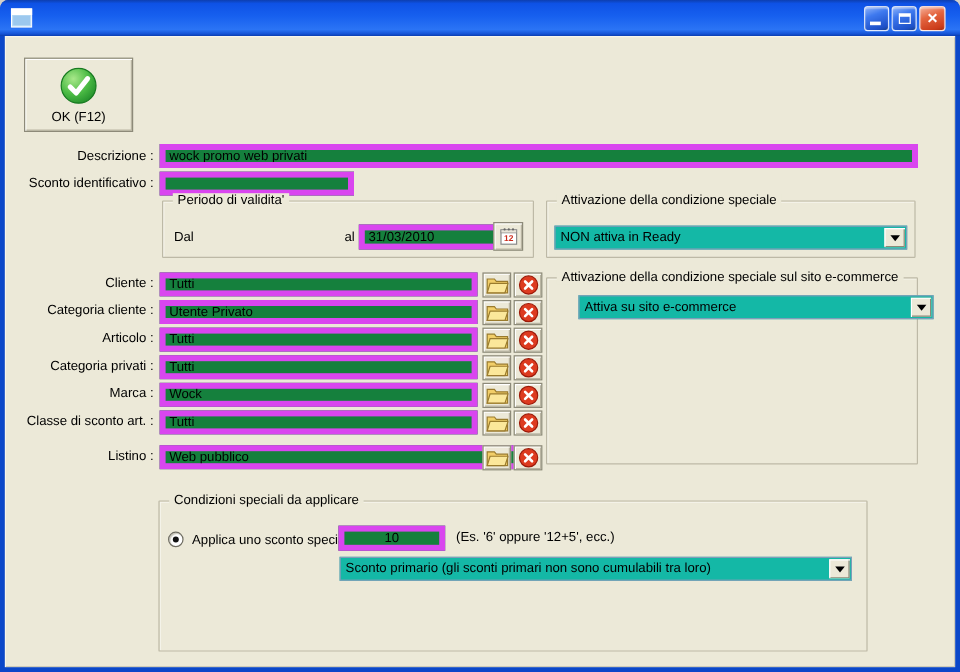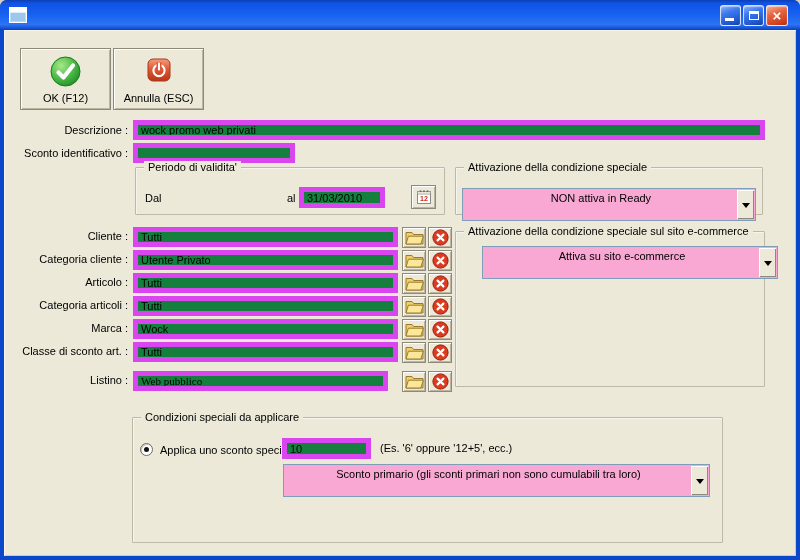--- a/index.html
+++ b/index.html
@@ -50,21 +50,21 @@
     position:absolute;height:20px;border:5px solid #d946ef;background:#15803d;
     font-family:inherit;font-size:11px;color:#000;padding:0 3px;
   }
   .lbl{position:absolute;left:0;width:124px;text-align:right;white-space:nowrap;}
   .inlbl{position:absolute;white-space:nowrap;}
   
   .group{position:absolute;border:1px solid #BDB9A6;border-radius:1px;
     box-shadow:inset 1px 1px 0 rgba(255,255,255,.55);}
   .group-title{position:absolute;top:-7px;left:8px;background:#ECE9D8;padding:0 4px;white-space:nowrap;}
   
-  .combo{position:absolute;height:33px;background:#f9a8d4;border:1px solid #7F9DB9;text-align:center;}
+  .combo{position:absolute;height:20px;background:#14b8a6;border:1px solid #7F9DB9;}
   .combo-val{position:absolute;left:4px;top:0;right:20px;line-height:19px;white-space:nowrap;overflow:hidden;}
   .combo-arrow{
     position:absolute;right:1px;top:1px;bottom:1px;width:17px;background:#ECE9D8;
     box-shadow:inset 1px 1px 0 #fff, inset -1px -1px 0 #8D8A79;
     display:flex;align-items:center;justify-content:center;
   }
   .combo-arrow i{display:block;width:0;height:0;border:4px solid transparent;border-top:5px solid #000;margin-top:5px;}
   
   .ibtn{
     position:absolute;width:24px;height:21px;background:#ECE9D8;border:1px solid #8D8A79;
@@ -109,49 +109,33 @@
               <stop offset="55%" stop-color="#4CBB45"></stop>
               <stop offset="100%" stop-color="#1E8A28"></stop>
           </radialGradient>
         </defs>
         <circle cx="15.5" cy="15.5" r="14.5" fill="url(#gGreen)" stroke="#177A20"></circle>
         <path d="M8.5 16.5 l5 5 L23 9.5" fill="none" stroke="#fff" stroke-width="4.2" stroke-linecap="round" stroke-linejoin="round"></path>
       </svg>
       <span>OK (F12)</span>
     </button>
 
-    <button class="toolbtn" style="left:109px">
-      <svg width="28" height="28" viewBox="0 0 28 28">
-        <defs>
-          <linearGradient id="gRed" x1="0" y1="0" x2="0" y2="1">
-            <stop offset="0%" stop-color="#F59C7E"></stop>
-              <stop offset="45%" stop-color="#E05A36"></stop>
-              <stop offset="100%" stop-color="#BC3414"></stop>
-          </linearGradient>
-        </defs>
-        <rect x="3" y="3" width="22" height="22" rx="5" fill="url(#gRed)" stroke="#A33B1E"></rect>
-        <circle cx="14" cy="14.5" r="5.6" fill="none" stroke="#fff" stroke-width="2.1"></circle>
-        <line x1="14" y1="6.5" x2="14" y2="13" stroke="#D8512F" stroke-width="5"></line>
-        <line x1="14" y1="7.5" x2="14" y2="13.5" stroke="#fff" stroke-width="2.1" stroke-linecap="round"></line>
-      </svg>
-      <span>Annulla (ESC)</span>
-    </button>
 
     <label class="lbl" style="top:94px">Descrizione :</label>
     <input class="tfield" style="left: 129px; top: 90px; width: 632px;" value="wock promo web privati">
 
     <label class="lbl" style="top:117px">Sconto identificativo :</label>
     <input class="tfield" style="left: 129px; top: 113px; width: 162px;" value="">
 
     <div class="group" style="left:131px;top:137px;width:310px;height:48px">
       <span class="group-title">Periodo di validita'</span>
     </div>
     <span class="inlbl" style="left:141px;top:162px">Dal</span>
     <span class="inlbl" style="left:283px;top:162px">al</span>
-    <input class="tfield" style="left: 295px; top: 157px; width: 86px; height: 21px;" value="31/03/2010">
+    <input class="tfield" style="left: 295px; top: 157px; width: 132px; height: 21px;" value="31/03/2010">
     <button class="ibtn" style="left:407px;top:155px;width:25px;height:24px">
       <svg width="18" height="18" viewBox="0 0 18 18">
         <rect x="2.5" y="3.5" width="13" height="12" fill="#fff" stroke="#8A8A8A"></rect>
         <rect x="2.5" y="3.5" width="13" height="2.6" fill="#E8E4D8" stroke="#8A8A8A" stroke-width="0.6"></rect>
         <circle cx="5.5" cy="3.2" r="0.9" fill="#666"></circle>
           <circle cx="9" cy="3.2" r="0.9" fill="#666"></circle>
           <circle cx="12.5" cy="3.2" r="0.9" fill="#666"></circle>
         <text x="9" y="13" text-anchor="middle" font-size="7" font-weight="bold" fill="#CC2A1A" font-family="Liberation Sans, sans-serif">12</text>
       </svg>
     </button>
@@ -221,21 +205,21 @@
       </button>
       <button class="ibtn" style="left:424px;top:243px">
         <svg width="17" height="17" viewBox="0 0 17 17">
           <circle cx="8.5" cy="8.5" r="7.6" fill="#DD3B20" stroke="#9C1A0A"></circle>
           <path d="M5.6 5.6 L11.4 11.4 M11.4 5.6 L5.6 11.4" stroke="#fff" stroke-width="2.2" stroke-linecap="round"></path>
         </svg>
       </button>
     </div>
 
     <div>
-      <label class="row-label" style="top:269px">Categoria articoli :</label>
+      <label class="row-label" style="top:269px">Categoria privati :</label>
       <input class="tfield" style="left: 129px; top: 266px; width: 265px;" value="Tutti">
       <button class="ibtn" style="left:398px;top:266px">
         <svg width="19" height="15" viewBox="0 0 19 15">
           <path d="M1 2.5 h6 l1.6 2 h9.4 v9.5 H1 z" fill="#F2CE68" stroke="#9A7B2D"></path>
           <path d="M3.4 6.2 h15 l-2.6 7.8 H1 z" fill="#FBE79A" stroke="#9A7B2D"></path>
         </svg>
       </button>
       <button class="ibtn" style="left:424px;top:266px">
         <svg width="17" height="17" viewBox="0 0 17 17">
           <circle cx="8.5" cy="8.5" r="7.6" fill="#DD3B20" stroke="#9C1A0A"></circle>
@@ -273,21 +257,21 @@
       <button class="ibtn" style="left:424px;top:312px">
         <svg width="17" height="17" viewBox="0 0 17 17">
           <circle cx="8.5" cy="8.5" r="7.6" fill="#DD3B20" stroke="#9C1A0A"></circle>
           <path d="M5.6 5.6 L11.4 11.4 M11.4 5.6 L5.6 11.4" stroke="#fff" stroke-width="2.2" stroke-linecap="round"></path>
         </svg>
       </button>
     </div>
 
     <div>
       <label class="row-label" style="top:344px">Listino :</label>
-      <input class="tfield" style="left: 129px; top: 341px; width: 255px; font-family: Liberation Serif, serif;" value="Web pubblico">
+      <input class="tfield" style="left: 129px; top: 341px; width: 303px;" value="Web pubblico">
       <button class="ibtn" style="left:398px;top:341px">
         <svg width="19" height="15" viewBox="0 0 19 15">
           <path d="M1 2.5 h6 l1.6 2 h9.4 v9.5 H1 z" fill="#F2CE68" stroke="#9A7B2D"></path>
           <path d="M3.4 6.2 h15 l-2.6 7.8 H1 z" fill="#FBE79A" stroke="#9A7B2D"></path>
         </svg>
       </button>
       <button class="ibtn" style="left:424px;top:341px">
         <svg width="17" height="17" viewBox="0 0 17 17">
           <circle cx="8.5" cy="8.5" r="7.6" fill="#DD3B20" stroke="#9C1A0A"></circle>
           <path d="M5.6 5.6 L11.4 11.4 M11.4 5.6 L5.6 11.4" stroke="#fff" stroke-width="2.2" stroke-linecap="round"></path>
@@ -295,21 +279,21 @@
       </button>
     </div>
 
     <div class="group" style="left:128px;top:387px;width:591px;height:126px">
       <span class="group-title">Condizioni speciali da applicare</span>
     </div>
     <span class="radio" style="left:136px;top:413px">
         <span class="dot"></span>
       </span>
     <span class="inlbl" style="left:156px;top:414px">Applica uno sconto speciale</span>
-    <input class="tfield" style="left: 278px; top: 408px; width: 89px; height: 21px;" value="10">
+    <input class="tfield" style="left: 278px; top: 408px; width: 89px; height: 21px; text-align: center;" value="10">
     <span class="inlbl" style="left:376px;top:412px">(Es. '6' oppure '12+5', ecc.)</span>
     <div class="combo" style="left:279px;top:434px;width:427px">
       <span class="combo-val">Sconto primario (gli sconti primari non sono cumulabili tra loro)</span>
       <span class="combo-arrow">
           <i></i>
         </span>
     </div>
 
   </div>
 </div>

